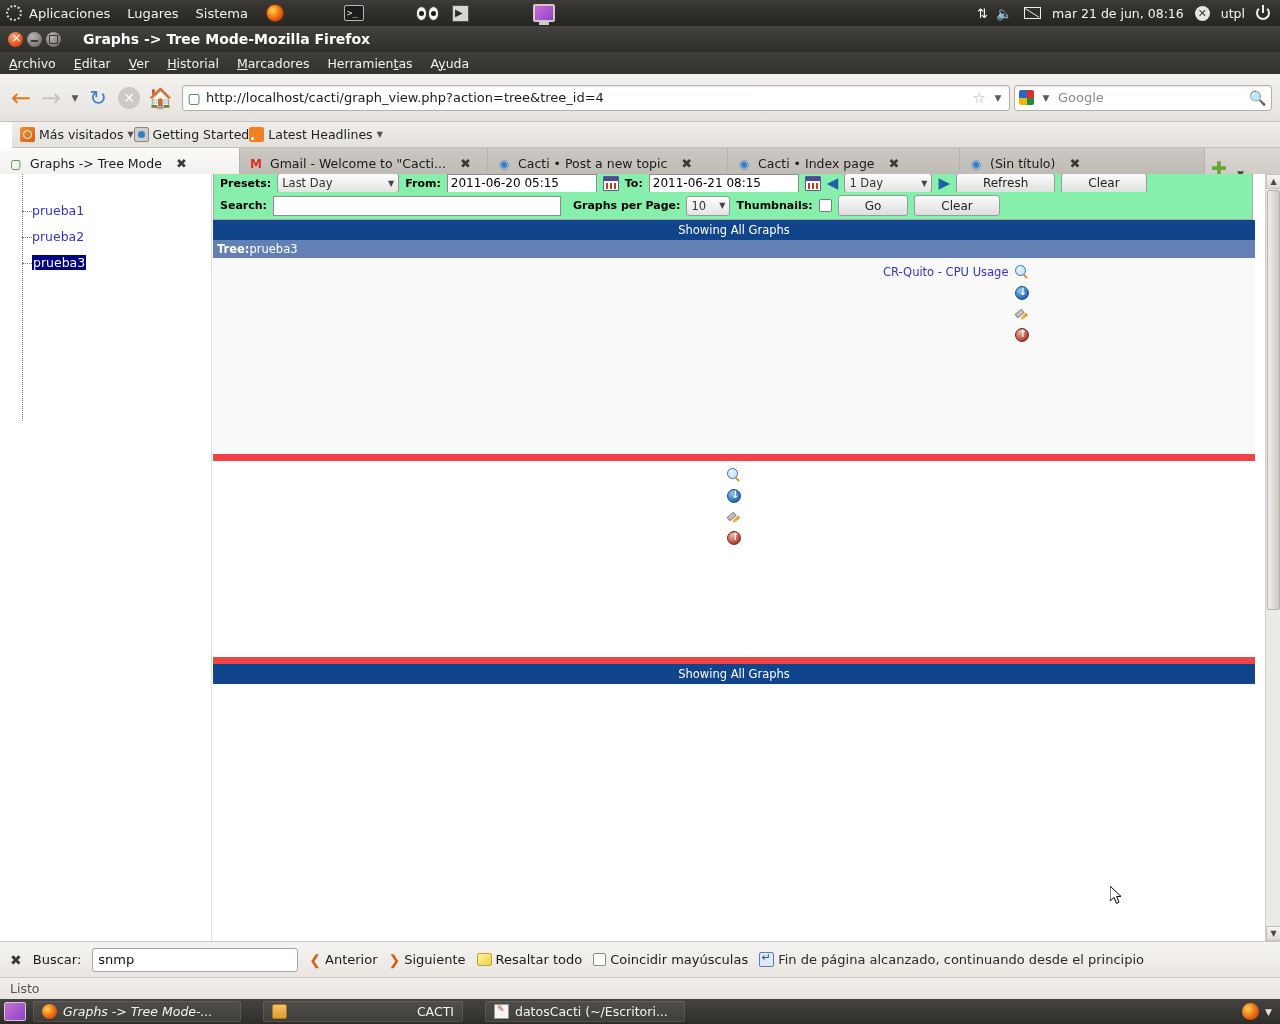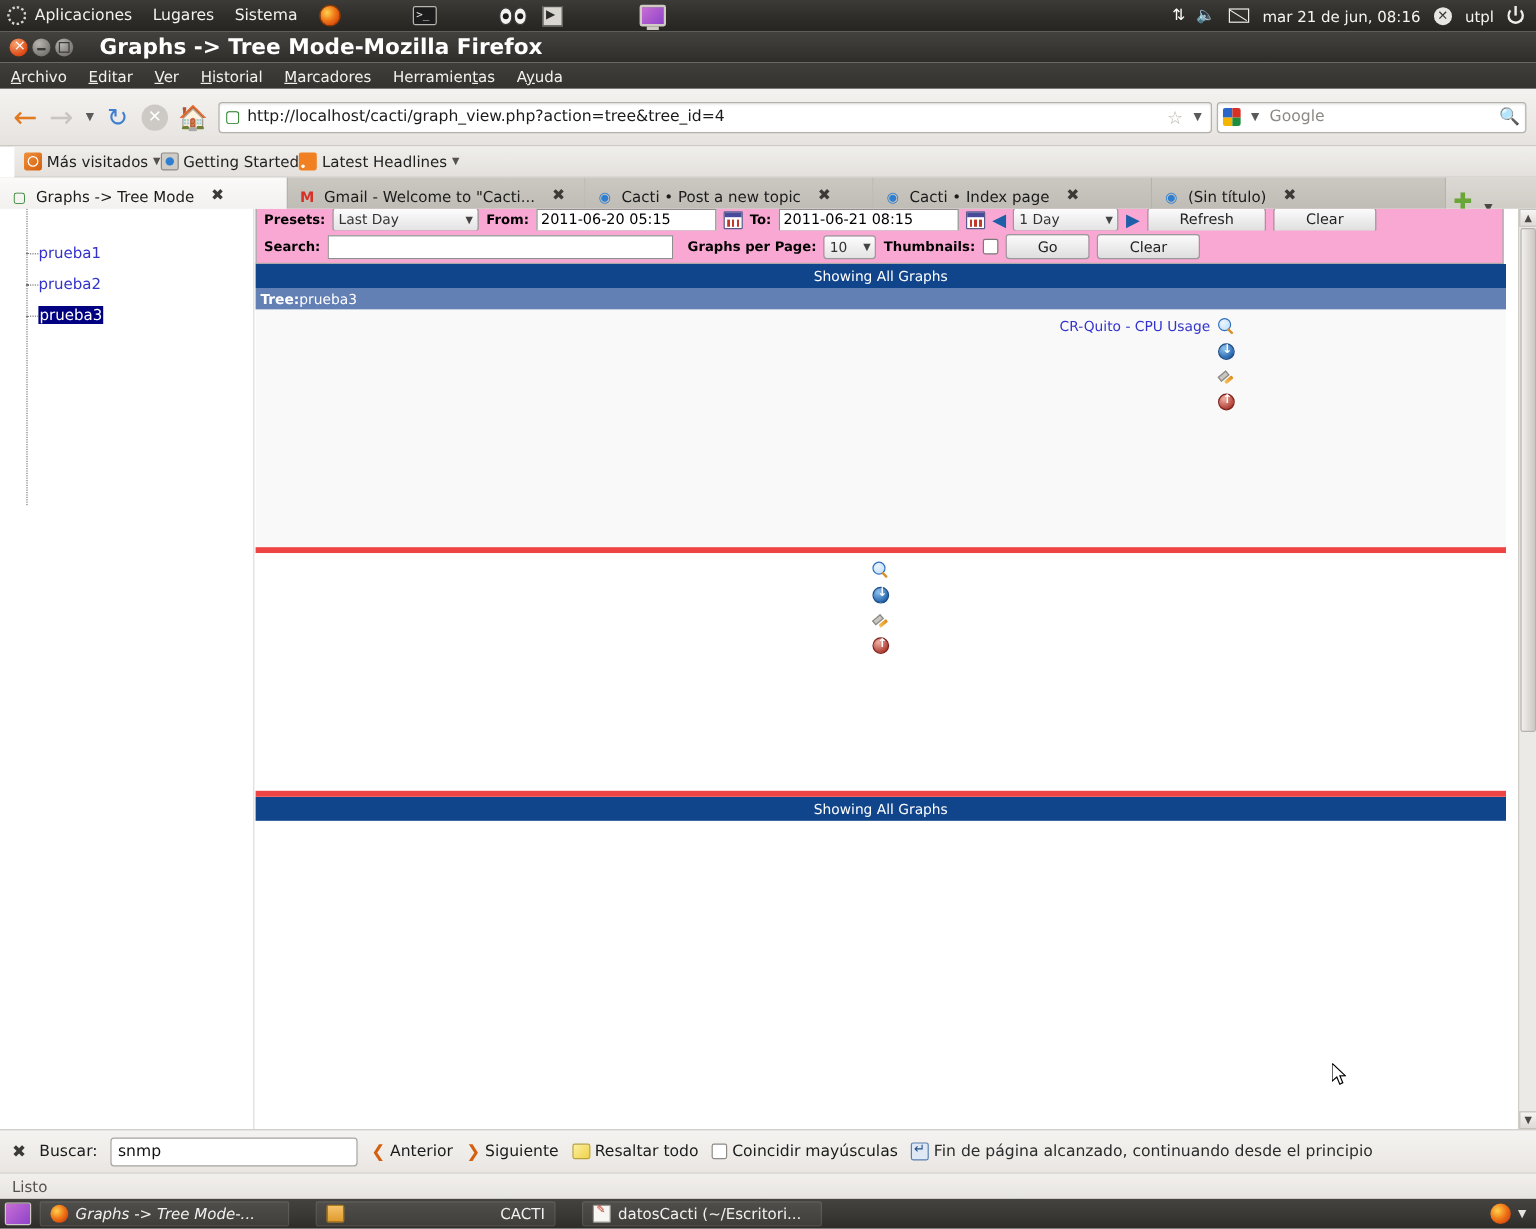--- a/index.html
+++ b/index.html
@@ -105,21 +105,21 @@
   .wbtn.min { background: radial-gradient(circle at 35% 30%, #b9b5b0, #78746f 75%); position: relative; }
   .wbtn.min::after {
     content: ""; position: absolute; width: 7px; height: 2px; background: #3a3a3a;
     left: 4px; top: 8px;
   }
   .wbtn.max { background: radial-gradient(circle at 35% 30%, #b9b5b0, #78746f 75%); position: relative; }
   .wbtn.max::after {
     content: ""; position: absolute; width: 7px; height: 7px; border: 1.5px solid #3a3a3a;
     left: 3px; top: 3px;
   }
-  .wtitle { font-weight: bold; font-size: 18px; margin-left: 18px; }
+  .wtitle { font-weight: bold; font-size: 14px; margin-left: 18px; }
 
   
   .ffmenu {
     position: absolute; top: 52px; left: 0; width: 1280px; height: 22px;
     background: linear-gradient(to bottom, #403e3a, #35332f);
     display: flex; align-items: center; color: #f2f1ef; font-size: 12.5px;
   }
   .ffmenu .mi { padding: 0 9px; white-space: nowrap; }
   .ffmenu .mi u { text-decoration: underline; }
 
@@ -244,21 +244,21 @@
   .tree-node.selected span.lbl { background: #000080; color: #ffffff; padding: 0 1px; }
   .tree-vline {
     position: absolute; left: 22px; top: 0px; bottom: 520px; border-left: 1px dotted #777;
   }
 
   .cacti {
     position: absolute; left: 213px; top: 0; width: 1052px; height: 767px;
     background: #ffffff; font-family: "DejaVu Sans", "Liberation Sans", sans-serif;
   }
   .cacti-toolbar {
-    background: #f9a8d4; border: 1px solid #aaaaaa; border-top: none;
+    background: #86efac; border: 1px solid #aaaaaa; border-top: none;
     width: 1040px; margin: 0; position: relative;
   }
   .ct-row {
     display: flex; align-items: center; gap: 6px; padding: 3px 6px;
     font-size: 11px; color: #000000; white-space: nowrap;
   }
   .ct-row.r1 { height: 18px; overflow: hidden; padding-top: 0; padding-bottom: 0; }
   .ct-label { font-weight: bold; font-size: 11px; }
   .sel {
     border: 1px solid #9a9a9a; background: linear-gradient(to bottom,#fdfdfd,#e3e3e3);
@@ -300,21 +300,21 @@
   .blue-bar {
     background: #11458b; color: #ffffff; text-align: center;
     font-size: 11.5px; padding: 3px 0; width: 1042px; border: 0;
   }
   .tree-bar {
     background: #6380b5; color: #ffffff; font-weight: bold; font-size: 11.5px;
     padding: 2px 4px; width: 1042px;
   }
   .tree-bar .tname { font-weight: normal; }
   .graph-block {
-    width: 1042px; background: #f9f9f9; border-bottom: 5px solid #ef4444;
+    width: 1042px; background: #f9f9f9; border-bottom: 7px solid #ef4444;
     position: relative;
   }
   .graph-block.alt { background: #ffffff; }
   .graph-row { display: flex; justify-content: center; padding-top: 7px; }
   .graph-title {
     color: #3333cc; font-size: 11.5px; text-align: right; padding-right: 6px;
     white-space: nowrap;
   }
   .graph-icons { display: flex; flex-direction: column; gap: 7px; align-items: flex-start; }
   .ic {

